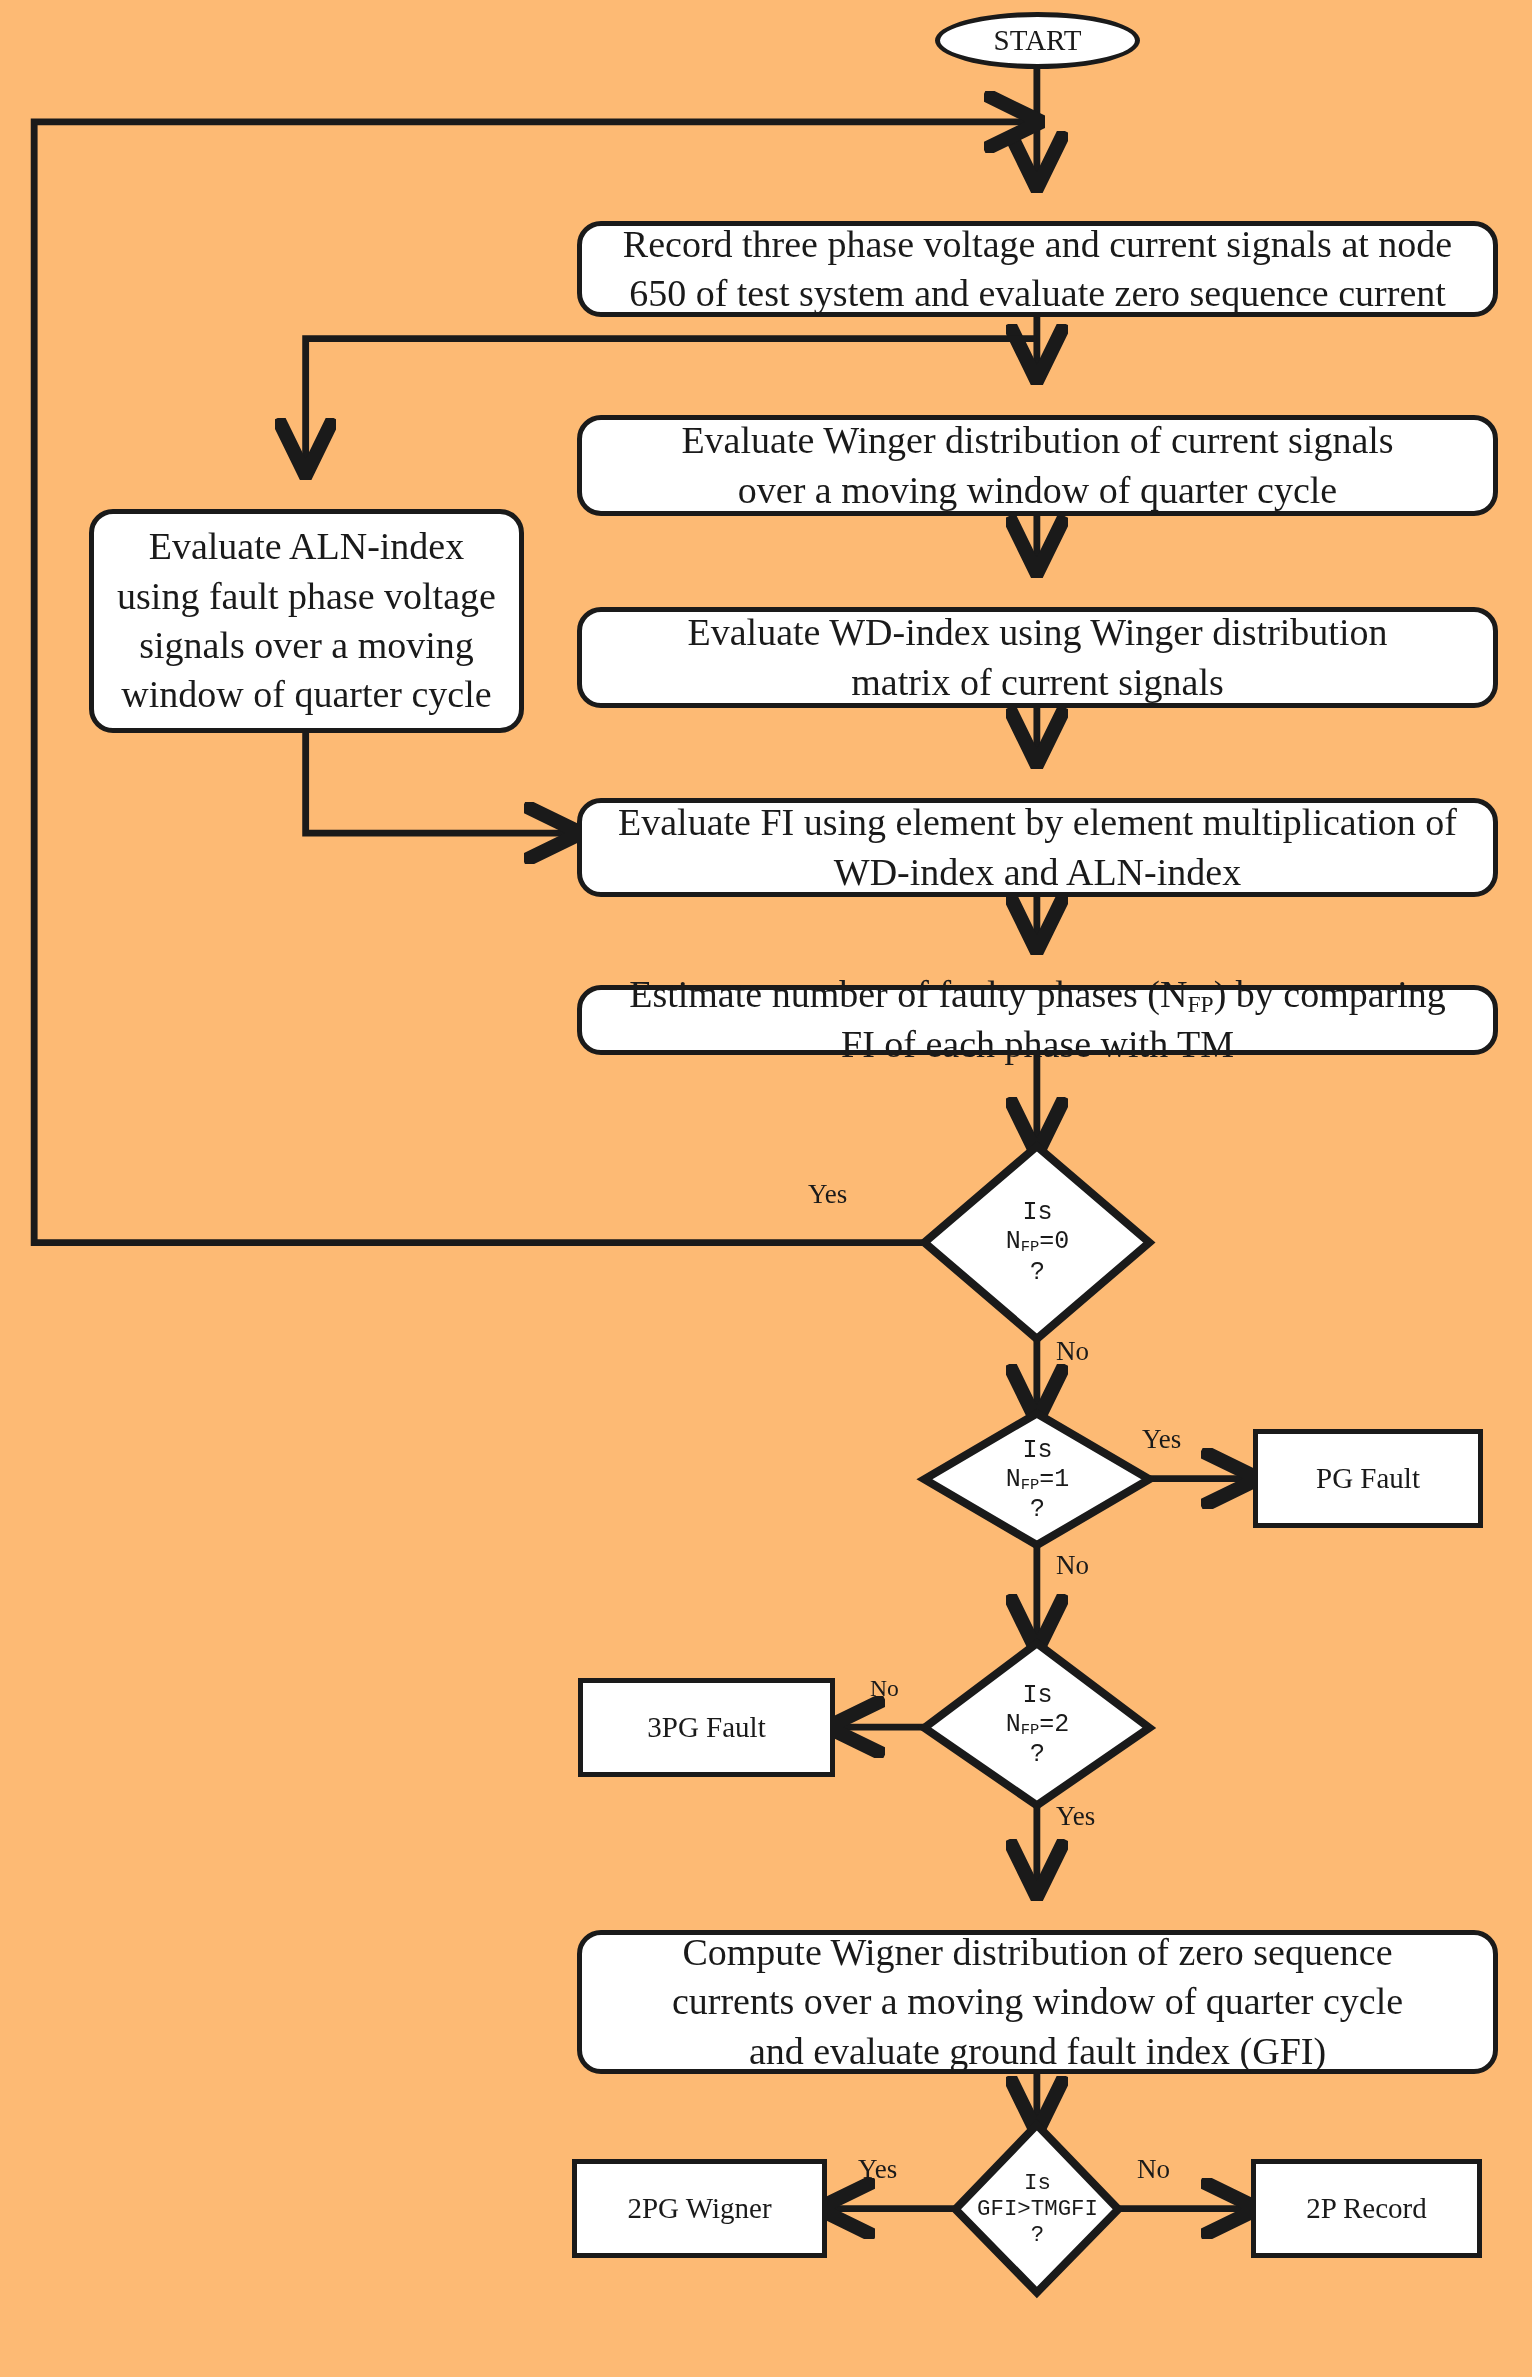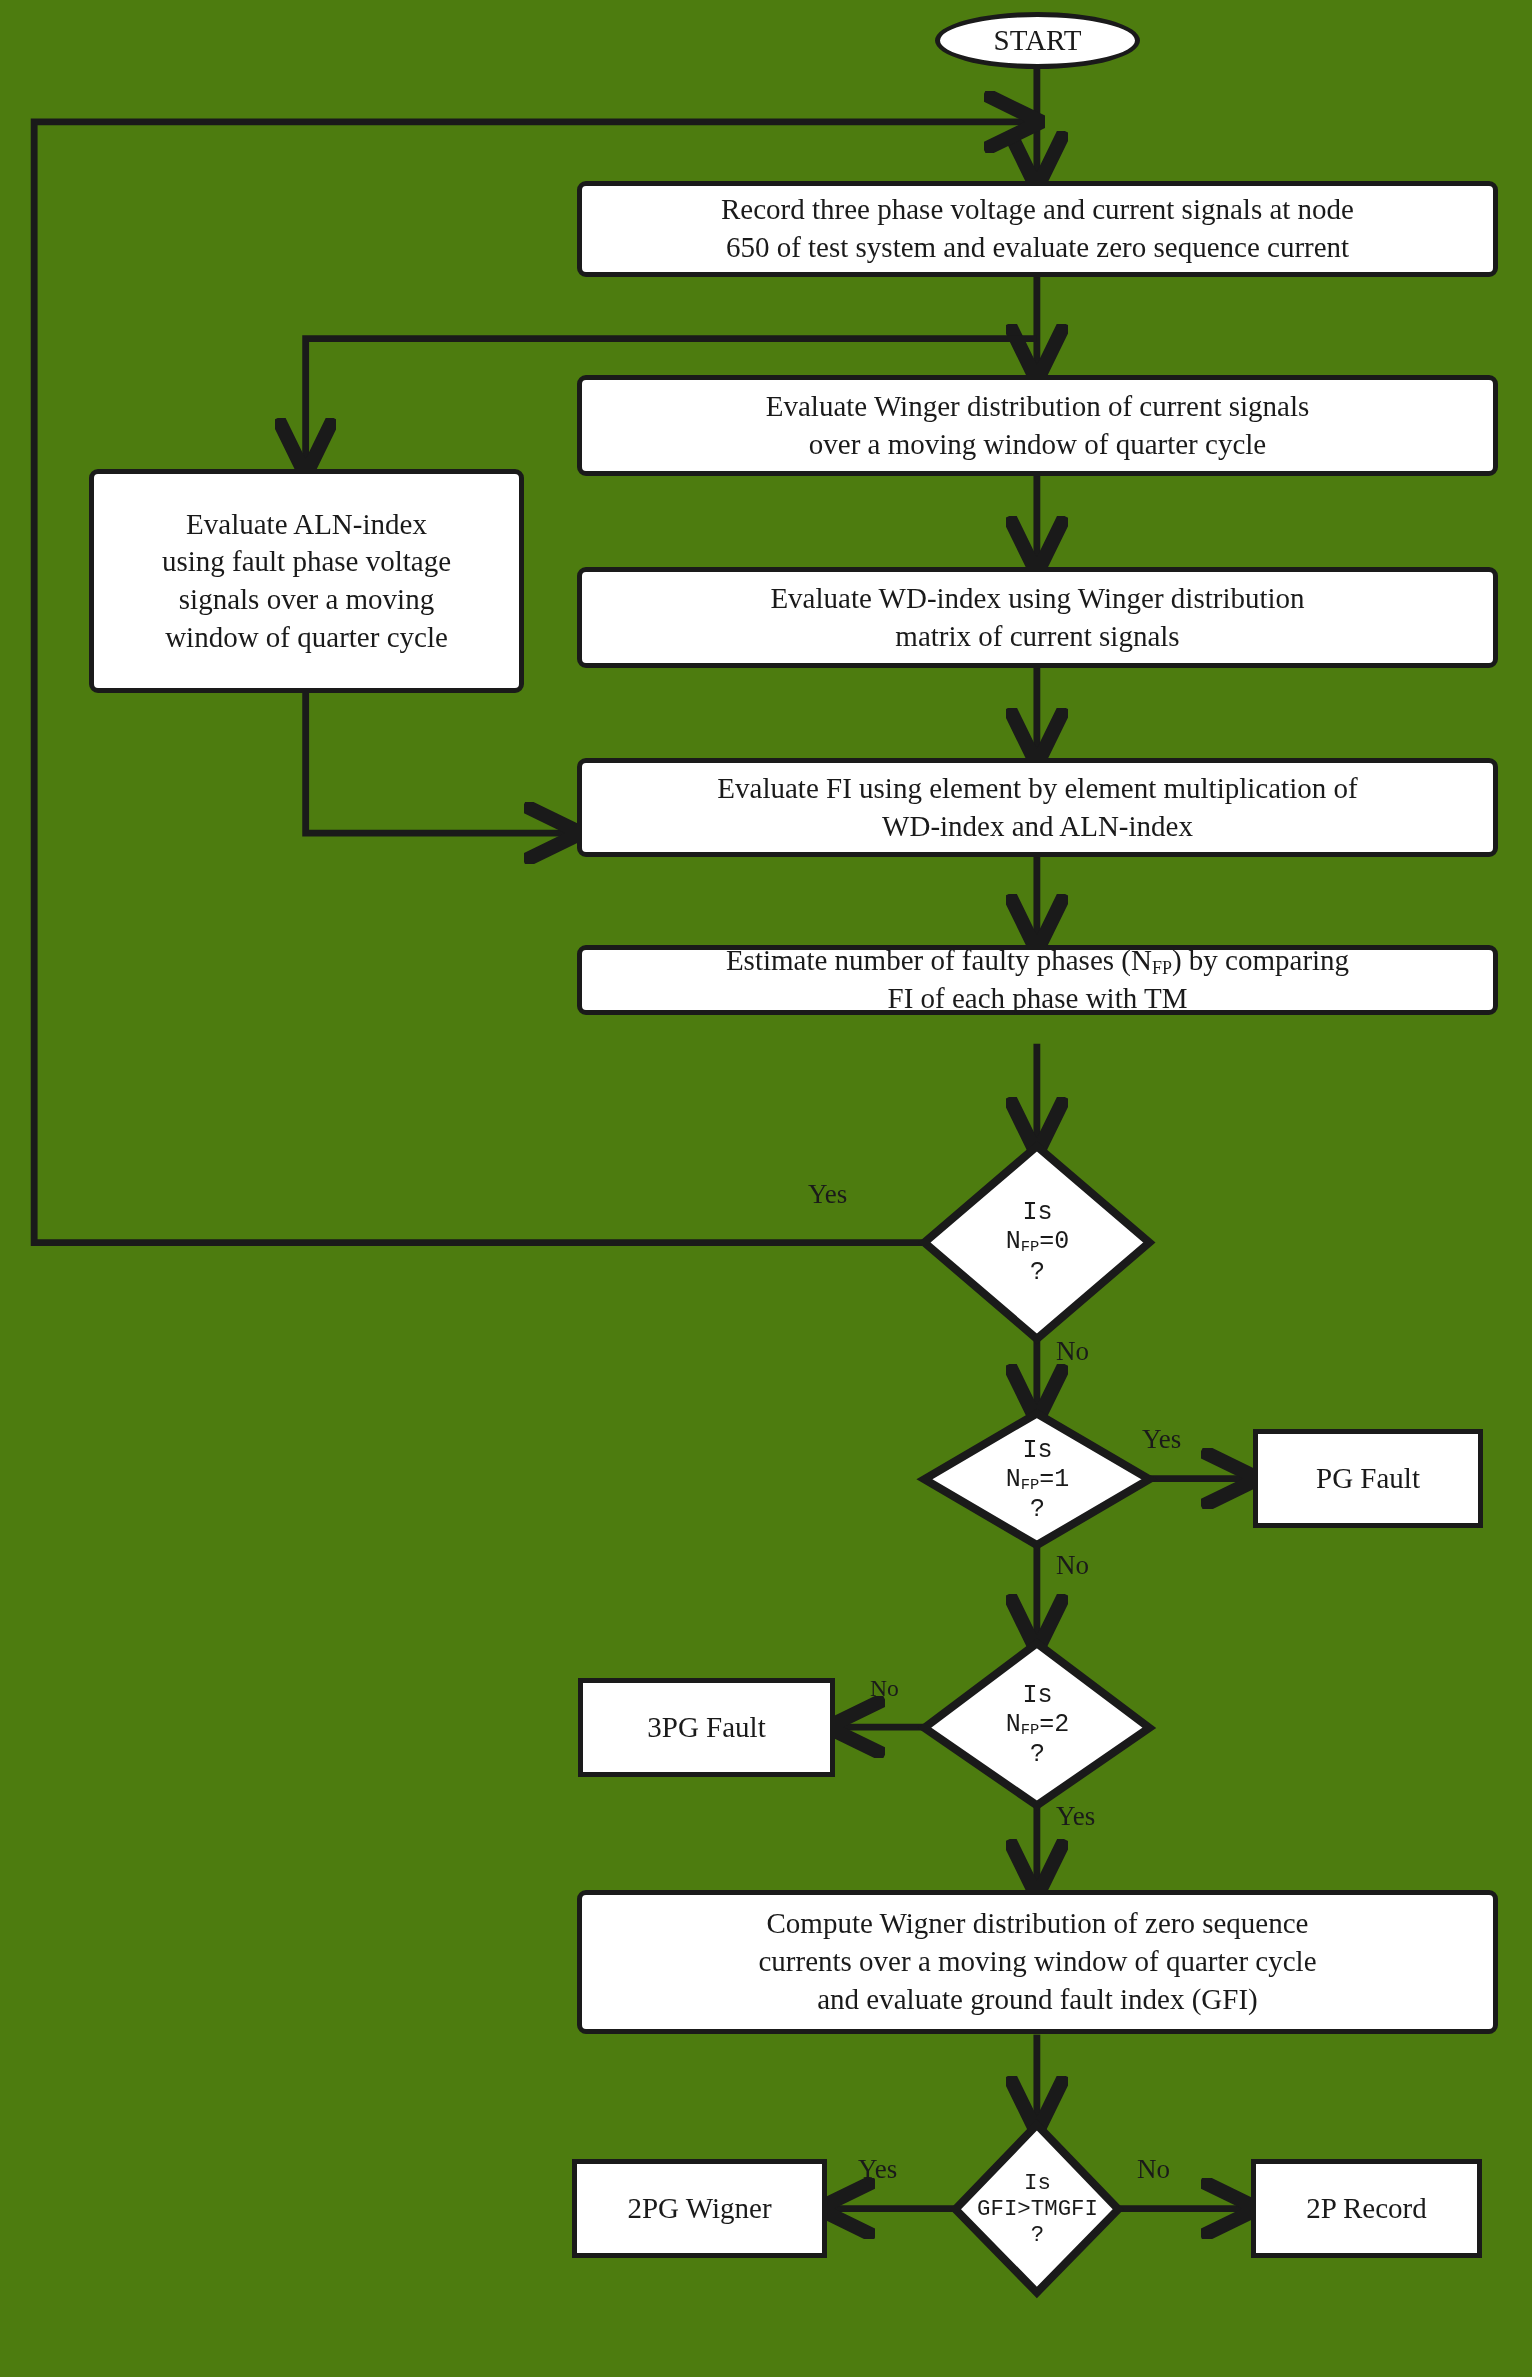--- a/index.html
+++ b/index.html
@@ -1,23 +1,23 @@
 <!DOCTYPE html>
 <html style="font-size:10px"><head>
 <meta charset="utf-8">
 <style>
   html,body{margin:0;padding:0;background:#ffffff;}
   body{font-family:"Liberation Serif", serif;color:#1a1a1a;}
-  #stage{position:relative;width:1532px;height:2377px;background:#4d7c0f;overflow:hidden;}
+  #stage{position:relative;width:1532px;height:2377px;background:#fdba74;overflow:hidden;}
   #stage svg{position:absolute;left:0;top:0;width:1532px;height:2377px;}
 
   .node{position:absolute;box-sizing:border-box;display:flex;align-items:center;
         justify-content:center;text-align:center;background:#ffffff;
         border:5.6px solid #1a1a1a;line-height:1.30;color:#1a1a1a;}
-  .proc{border-radius:9px;font-size:29px;padding:3.7px 12.4px;}
+  .proc{border-radius:24px;font-size:38px;padding:3.7px 12.4px;margin-top:40px;}
   .term{border-radius:0;font-size:29px;}
   .ellipse{border-radius:50%;font-size:29px;}
   .diamond-wrap{position:absolute;font-family:Liberation Mono, monospace;}
   .diamond-lbl{position:absolute;inset:0;display:flex;flex-direction:column;
                align-items:center;justify-content:center;font-size:25px;line-height:1.16;
                color:#1a1a1a;text-align:center;}
   .edge-lbl{position:absolute;font-size:27px;color:#1a1a1a;white-space:nowrap;
             font-family:"Liberation Serif", serif;}
   .edge-lbl.sm{font-size:23.6px;}
   sub{font-size:0.62em;vertical-align:-0.22em;}

